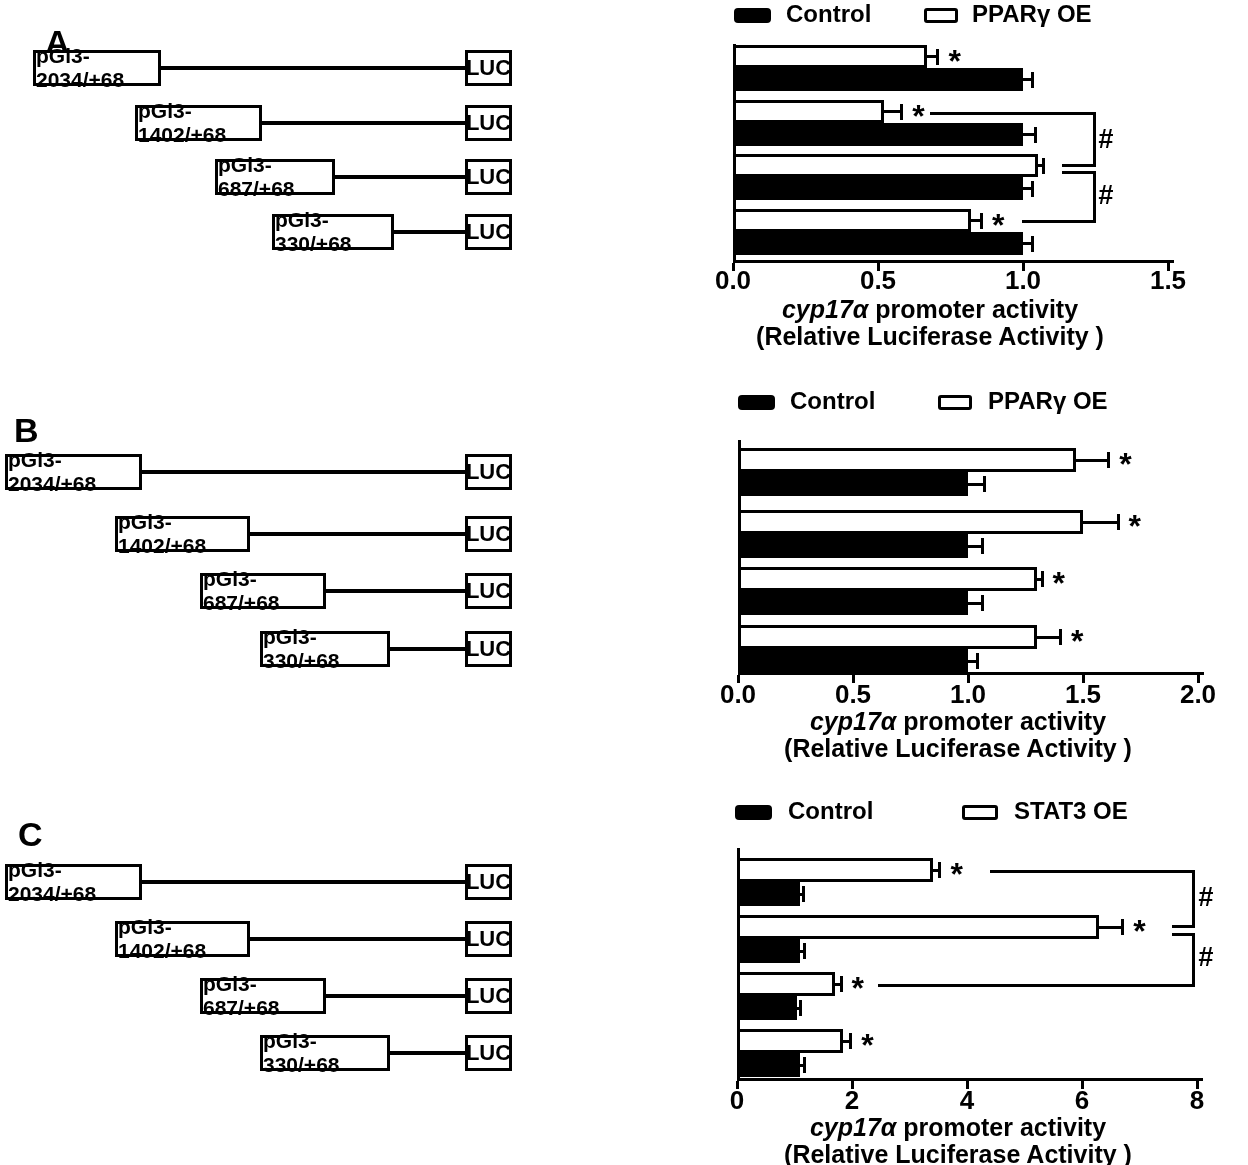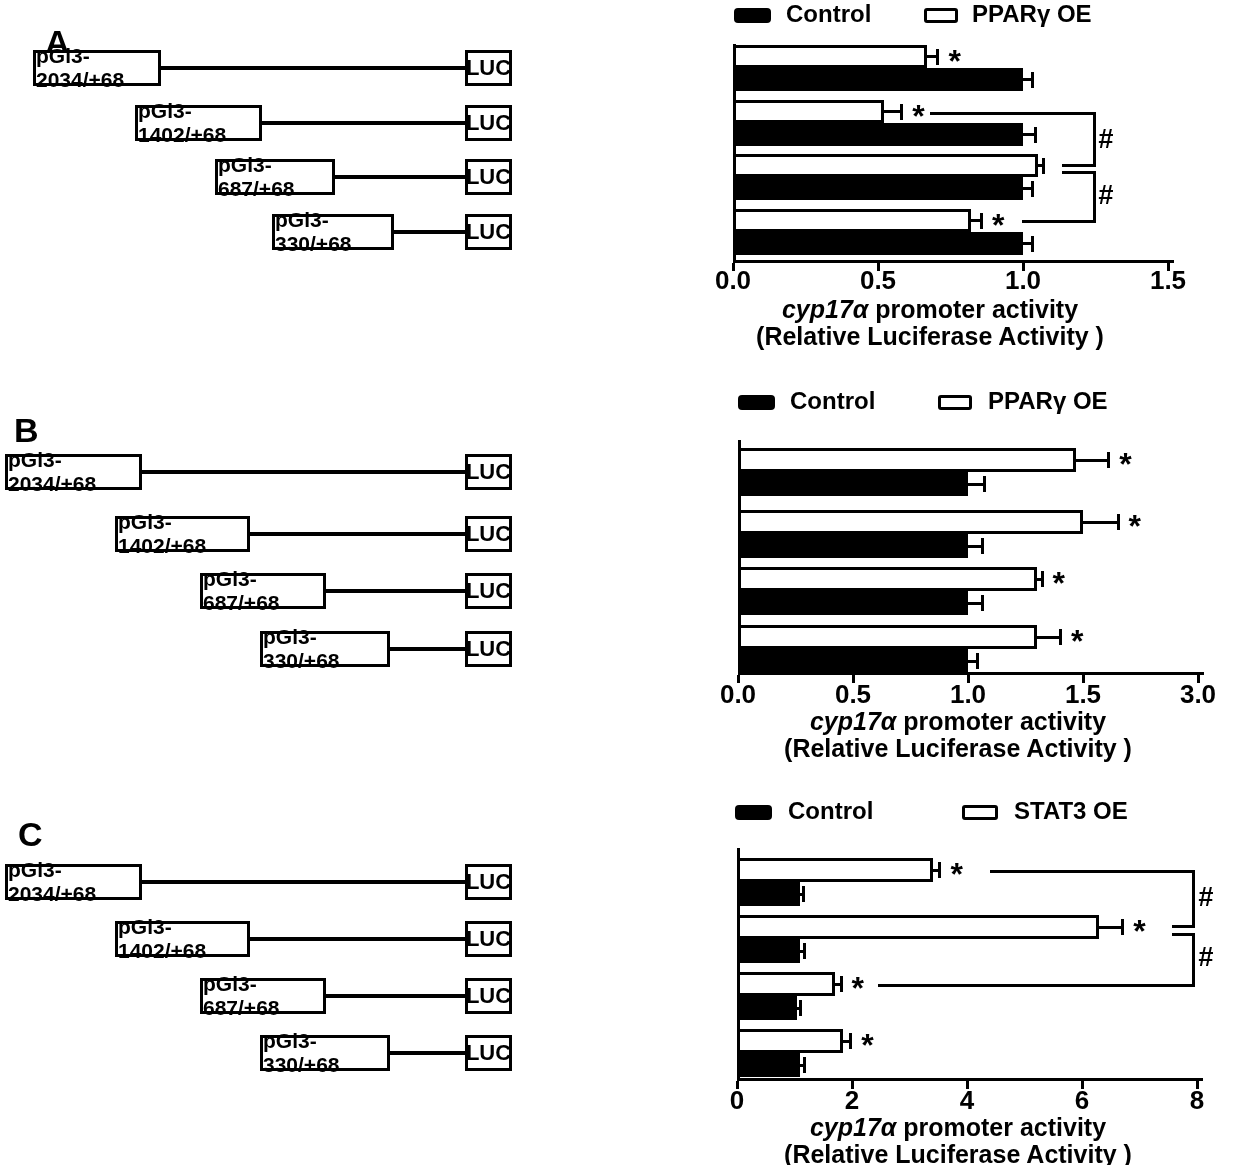--- a/index.html
+++ b/index.html
@@ -102,21 +102,21 @@
     <div class="line" style="left: 738px; top: 672px; width: 466px; height: 3px;"></div>
     <div class="line" style="left: 737px; top: 675px; width: 3px; height: 8px;"></div>
     <div class="txt ctr" style="left: 738px; top: 680px; font-size: 26px;">0.0</div>
     <div class="line" style="left: 852px; top: 675px; width: 3px; height: 8px;"></div>
     <div class="txt ctr" style="left: 853px; top: 680px; font-size: 26px;">0.5</div>
     <div class="line" style="left: 967px; top: 675px; width: 3px; height: 8px;"></div>
     <div class="txt ctr" style="left: 968px; top: 680px; font-size: 26px;">1.0</div>
     <div class="line" style="left: 1082px; top: 675px; width: 3px; height: 8px;"></div>
     <div class="txt ctr" style="left: 1083px; top: 680px; font-size: 26px;">1.5</div>
     <div class="line" style="left: 1197px; top: 675px; width: 3px; height: 8px;"></div>
-    <div class="txt ctr" style="left: 1198px; top: 680px; font-size: 26px;">3.0</div>
+    <div class="txt ctr" style="left: 1198px; top: 680px; font-size: 26px;">2.0</div>
     <div class="bar" style="left: 738px; top: 448px; width: 338.1px; height: 24px; background: rgb(255, 255, 255);"></div>
     <div class="line" style="left: 1076.1px; top: 458.5px; width: 32.2px; height: 3px;"></div>
     <div class="line" style="left: 1107.3px; top: 452px; width: 3px; height: 16px;"></div>
     <div class="txt" style="left: 1119.3px; top: 447px; font-size: 32px;">*</div>
     <div class="bar" style="left: 738px; top: 510px; width: 345px; height: 24px; background: rgb(255, 255, 255);"></div>
     <div class="line" style="left: 1083px; top: 520.5px; width: 34.5px; height: 3px;"></div>
     <div class="line" style="left: 1116.5px; top: 514px; width: 3px; height: 16px;"></div>
     <div class="txt" style="left: 1128.5px; top: 509px; font-size: 32px;">*</div>
     <div class="bar" style="left: 738px; top: 567px; width: 299px; height: 24px; background: rgb(255, 255, 255);"></div>
     <div class="line" style="left: 1037px; top: 577.5px; width: 4.6px; height: 3px;"></div>

